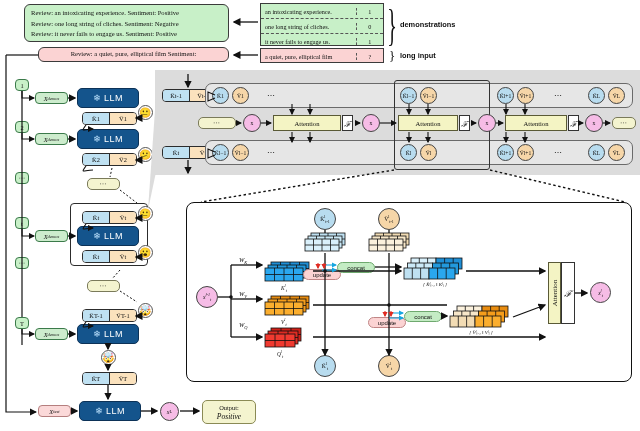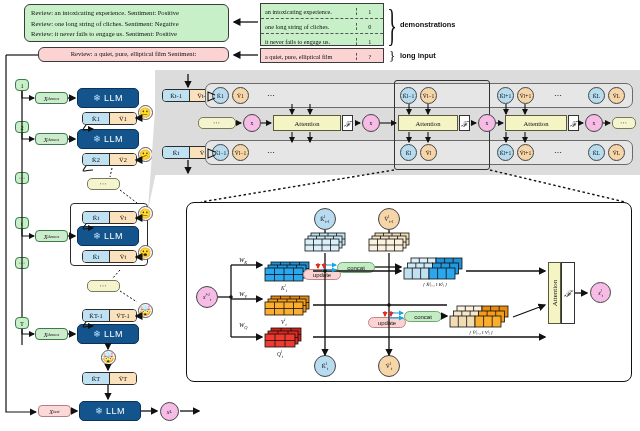--- a/index.html
+++ b/index.html
@@ -271,20 +271,24 @@
   <div class="abs emoji" style="left:138px;top:105px;">🙂</div>
   <div class="abs emoji" style="left:138px;top:147px;">😕</div>
   <div class="abs emoji" style="left:138px;top:206px;">🙂</div>
   <div class="abs emoji" style="left:138px;top:245px;">😮</div>
   <div class="abs emoji" style="left:138px;top:303px;">🤯</div>
   <div class="abs emoji" style="left:101px;top:350px;">🤯</div>
 
   <div class="abs circ cpink" style="left:160px;top:402px;width:19px;height:19px;font-size:6px;">
     <span style="font-style:italic;">x</span>
       <sup style="font-size:4.4px;">L</sup>
+  </div>
+  <div class="abs outbox" style="left:202px;top:400px;width:54px;">
+    <div>Output:</div>
+    <div style="font-style:italic;font-size:7.6px;">Positive</div>
   </div>
 
   <div class="abs detail" style="left:186px;top:202px;width:446px;height:180px;"></div>
 
   <div class="abs circ cpink" style="left:196px;top:286px;width:22px;height:22px;font-size:5.6px;">
     <span style="font-style:italic;"><span>x</span><sup style="font-size:4px;">l-1</sup><sub style="font-size:4px;">t</sub></span>
   </div>
 
   <div class="abs lbl" style="left:239px;top:256px;">
     <span>W</span><sub style="font-size:4.4px;">K</sub>

